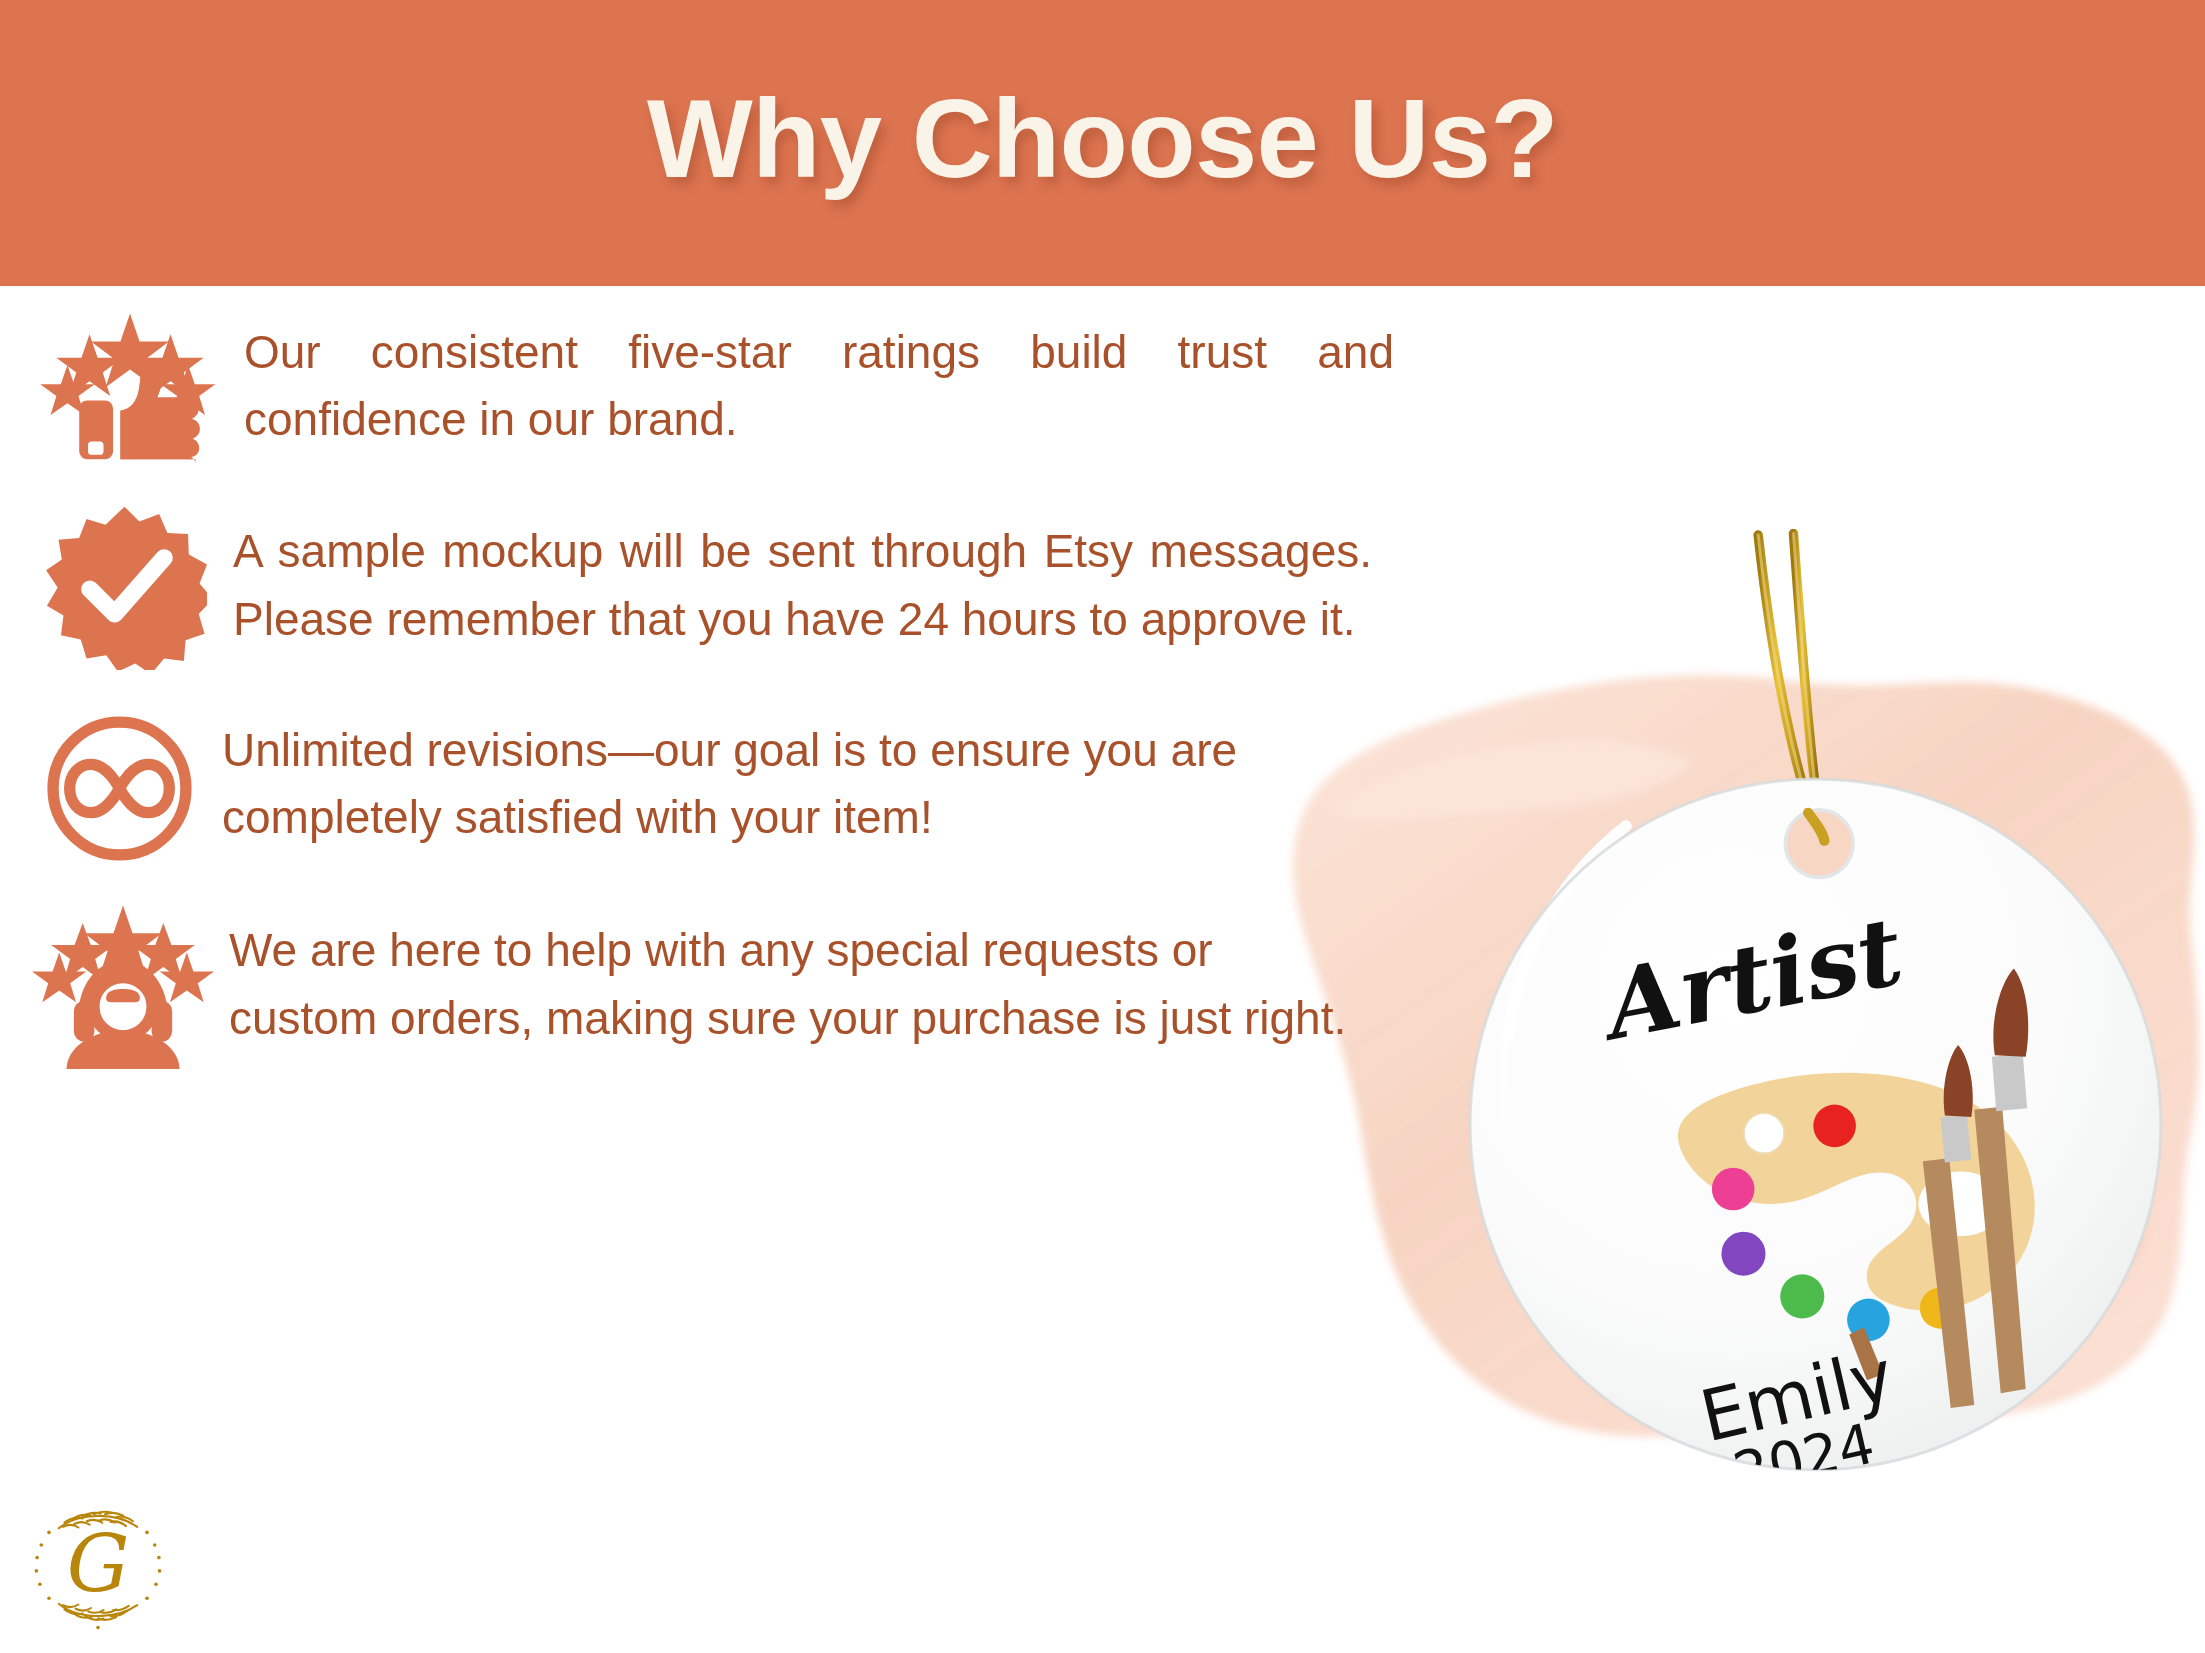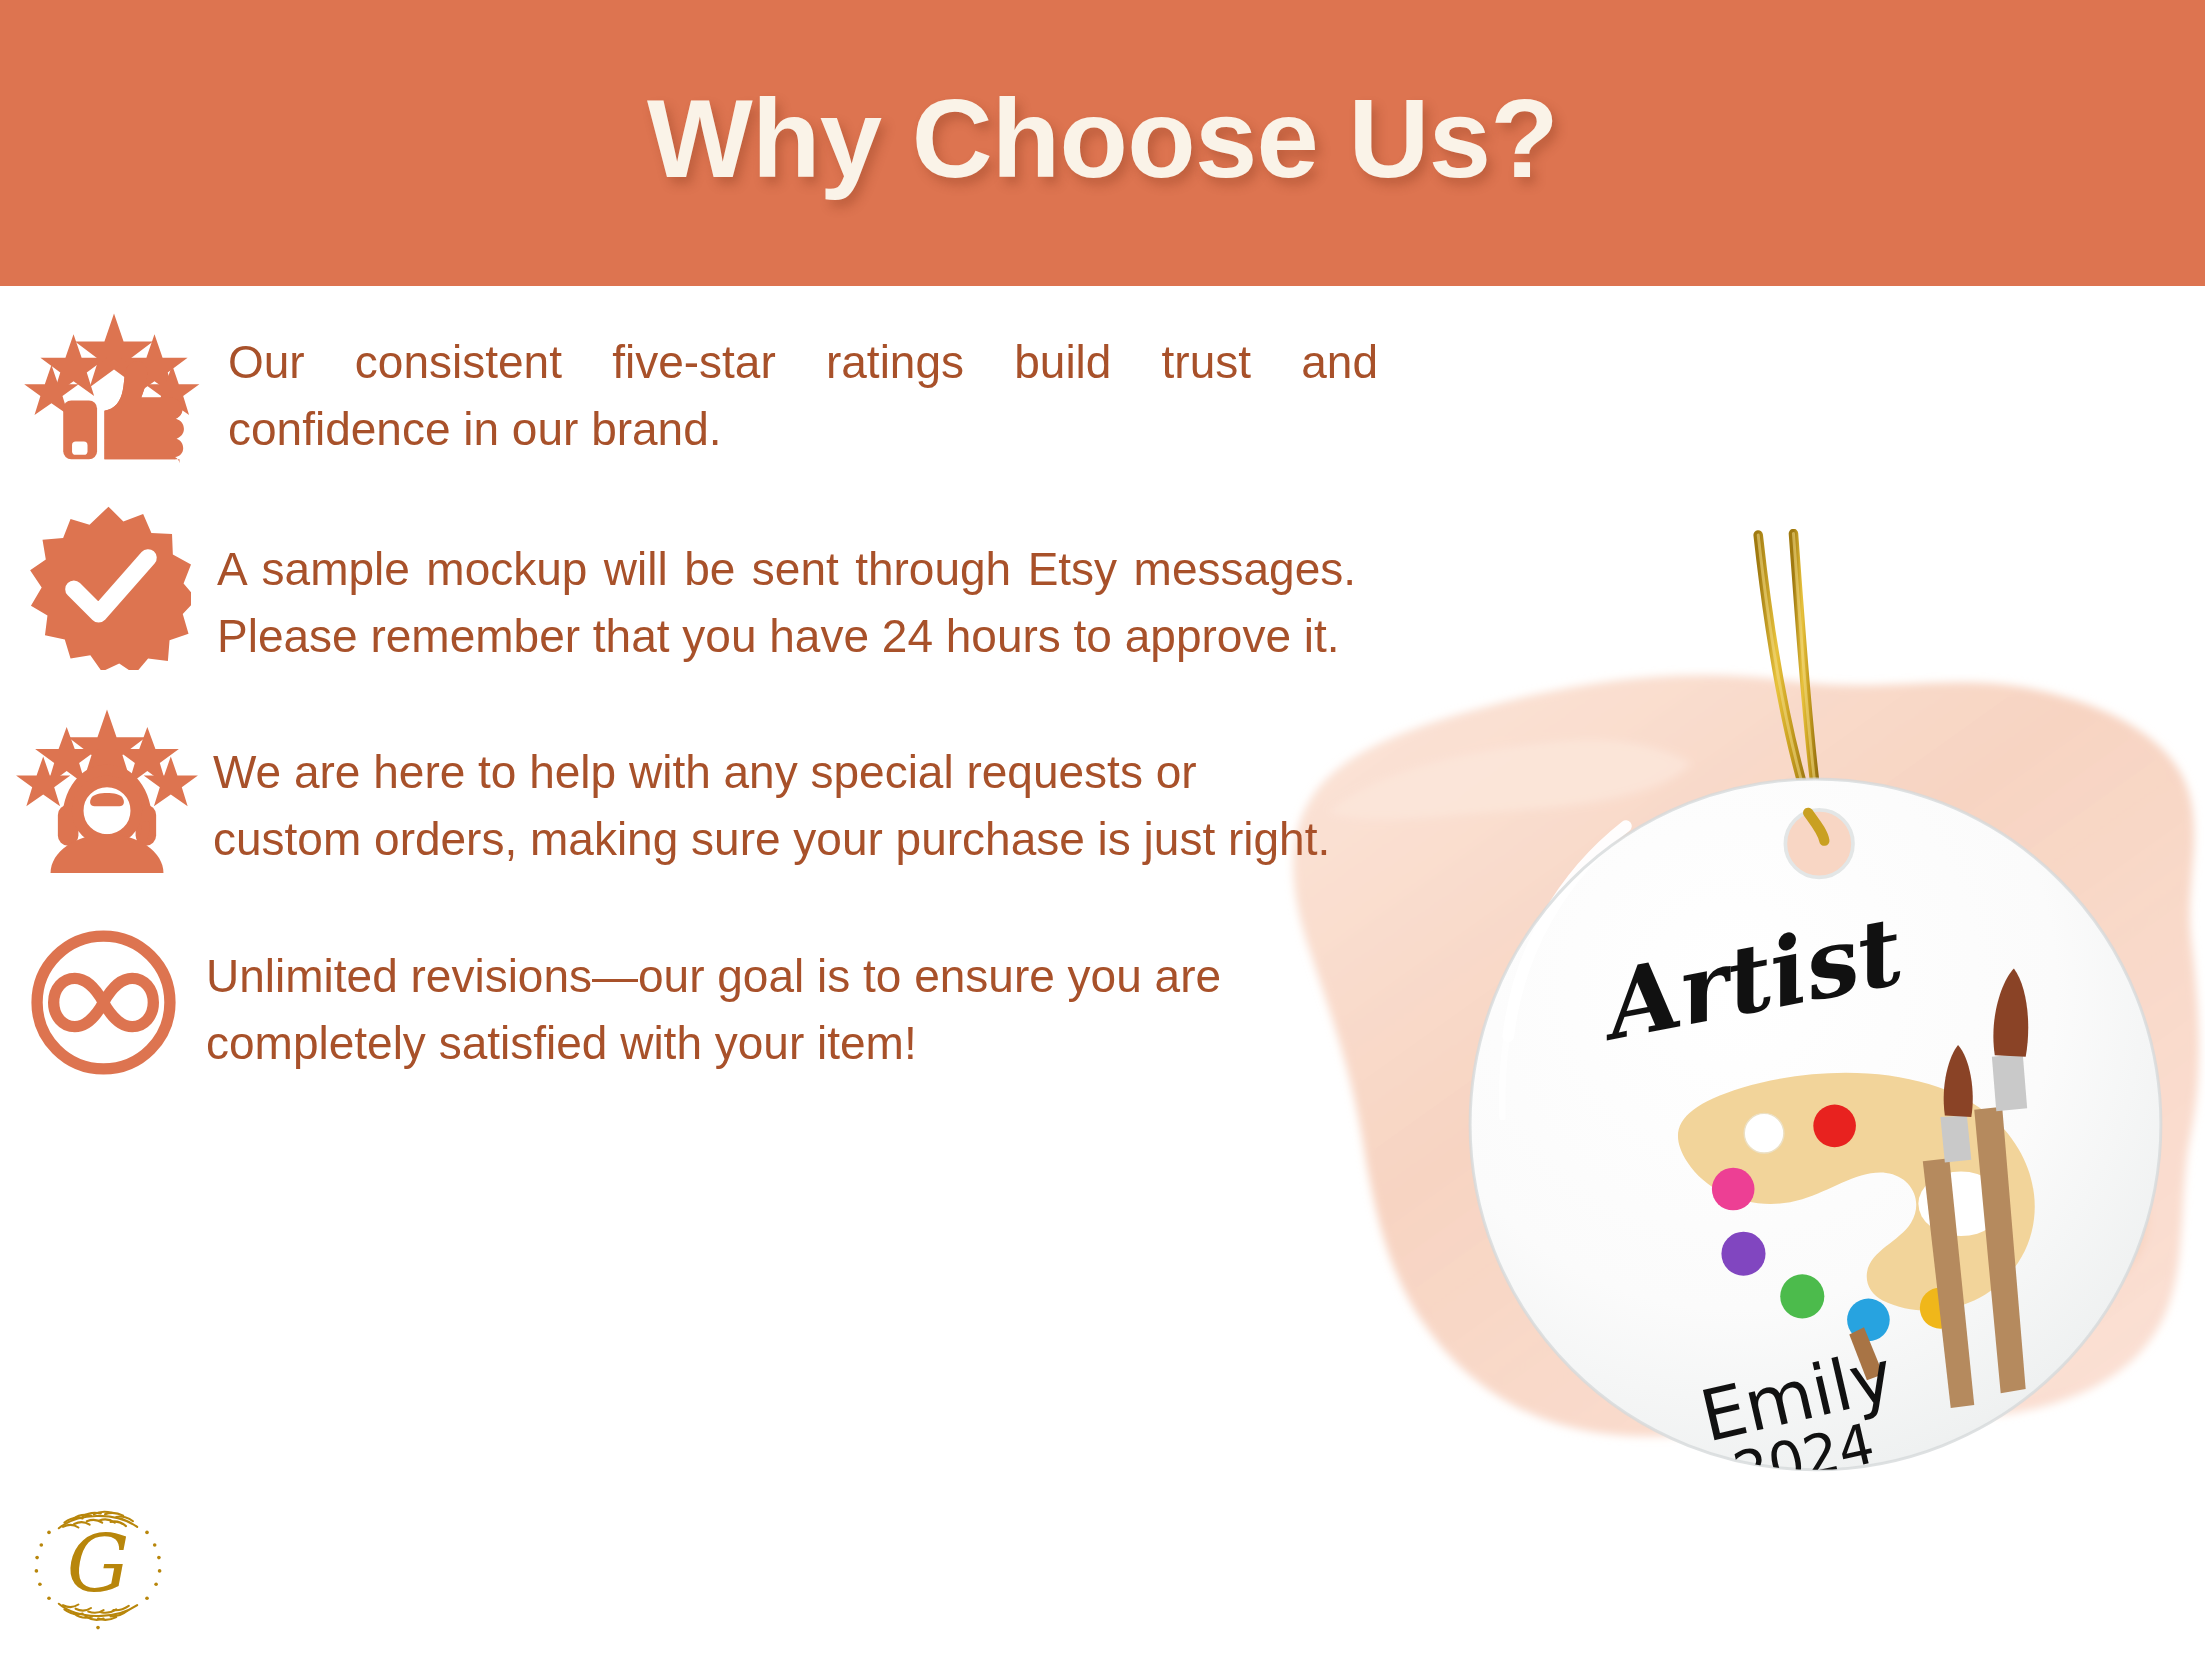--- a/index.html
+++ b/index.html
@@ -50,22 +50,23 @@
 
   
   #feature-list{
     position:absolute;
     left:0;top:309px;
     width:1470px;
     z-index:3;
   }
   .feature-row{
     display:flex;
-    align-items:flex-end;
+    align-items:center;
     margin-bottom:46px;
+    margin-left:16px;
   }
   .feature-icon{
     flex:0 0 221px;
     display:flex;
     align-items:flex-start;
     justify-content:center;
     padding-top:7.4px;
   }
   .feature-text{
     flex:1 1 auto;
@@ -292,67 +293,67 @@
         <polygon fill="#dd7450" points="
           100,2 118,20 142,11 152,34 177,35 178,60 200,72 191,95 207,114 190,132
           197,156 174,164 172,189 148,186 132,205 113,192 92,202 78,182 54,186
           47,163 23,158 26,134 6,122 19,100 5,79 24,66 20,42 45,40 54,17 77,24"></polygon>
         <path d="M 58 102 L 88 132 L 148 64" stroke="#ffffff" stroke-width="21" fill="none" stroke-linecap="round" stroke-linejoin="round"></path>
       </svg>
     </div>
     <p class="feature-text">A sample mockup will be sent through Etsy messages. Please remember that you have 24 hours to approve it.</p>
   </div>
 
-  <div class="feature-row" id="feature-row-3">
-    <div class="feature-icon">
-      <svg width="184" height="165" viewBox="0 0 250 225">
-        <g fill="#dd7450">
-
-          <polygon points="125,2 138,40 178,40 146,64 158,102 125,78 92,102 104,64 72,40 112,40"></polygon>
-          <polygon points="70,26 81,56 113,56 87,75 96,105 70,86 44,105 53,75 27,56 59,56"></polygon>
-          <polygon points="180,26 191,56 223,56 197,75 206,105 180,86 154,105 163,75 137,56 169,56"></polygon>
-          <polygon points="28,62 37,88 65,88 43,104 51,130 28,114 5,130 13,104 -9,88 19,88" transform="translate(10,4)"></polygon>
-          <polygon points="222,62 231,88 259,88 237,104 245,130 222,114 199,130 207,104 185,88 213,88" transform="translate(-10,4)"></polygon>
-
-          <path d="M 72 158 C 72 112, 96 86, 125 86 C 154 86, 178 112, 178 158" fill="none" stroke="#dd7450" stroke-width="17" stroke-linecap="round"></path>
-
-          <rect x="58" y="132" width="28" height="56" rx="14"></rect>
-          <rect x="164" y="132" width="28" height="56" rx="14"></rect>
-
-          <path d="M 178 160 C 178 186, 158 198, 140 198" fill="none" stroke="#dd7450" stroke-width="11" stroke-linecap="round"></path>
-          <rect x="118" y="190" width="22" height="18" rx="6"></rect>
-
-          <circle cx="125" cy="140" r="40" fill="none" stroke="#dd7450" stroke-width="16"></circle>
-          <path d="M 104 122 C 110 114, 140 114, 146 122 C 150 128, 148 134, 142 134 L 108 134 C 102 134, 100 128, 104 122 Z"></path>
-
-          <path d="M 48 225 C 48 196, 82 172, 125 172 C 168 172, 202 196, 202 225 Z"></path>
-        </g>
-      </svg>
-    </div>
-    <p class="feature-text">We are here to help with any special requests or custom orders, making sure your purchase is just right.</p>
-  </div>
-
   <div class="feature-row" id="feature-row-2">
     <div class="feature-icon">
       <svg width="151" height="151" viewBox="0 0 200 200">
         <circle cx="100" cy="100" r="88" fill="none" stroke="#dd7450" stroke-width="15"></circle>
         <path d="M 100 100
                  C 88 78, 74 68, 62 68
                  C 46 68, 34 82, 34 100
                  C 34 118, 46 132, 62 132
                  C 74 132, 88 122, 100 100
                  C 112 78, 126 68, 138 68
                  C 154 68, 166 82, 166 100
                  C 166 118, 154 132, 138 132
                  C 126 132, 112 122, 100 100 Z" fill="none" stroke="#dd7450" stroke-width="15" stroke-linecap="round"></path>
       </svg>
     </div>
     <p class="feature-text">Unlimited revisions—our goal is to ensure you are completely satisfied with your item!</p>
   </div>
 
+  <div class="feature-row" id="feature-row-3">
+    <div class="feature-icon">
+      <svg width="184" height="165" viewBox="0 0 250 225">
+        <g fill="#dd7450">
+
+          <polygon points="125,2 138,40 178,40 146,64 158,102 125,78 92,102 104,64 72,40 112,40"></polygon>
+          <polygon points="70,26 81,56 113,56 87,75 96,105 70,86 44,105 53,75 27,56 59,56"></polygon>
+          <polygon points="180,26 191,56 223,56 197,75 206,105 180,86 154,105 163,75 137,56 169,56"></polygon>
+          <polygon points="28,62 37,88 65,88 43,104 51,130 28,114 5,130 13,104 -9,88 19,88" transform="translate(10,4)"></polygon>
+          <polygon points="222,62 231,88 259,88 237,104 245,130 222,114 199,130 207,104 185,88 213,88" transform="translate(-10,4)"></polygon>
+
+          <path d="M 72 158 C 72 112, 96 86, 125 86 C 154 86, 178 112, 178 158" fill="none" stroke="#dd7450" stroke-width="17" stroke-linecap="round"></path>
+
+          <rect x="58" y="132" width="28" height="56" rx="14"></rect>
+          <rect x="164" y="132" width="28" height="56" rx="14"></rect>
+
+          <path d="M 178 160 C 178 186, 158 198, 140 198" fill="none" stroke="#dd7450" stroke-width="11" stroke-linecap="round"></path>
+          <rect x="118" y="190" width="22" height="18" rx="6"></rect>
+
+          <circle cx="125" cy="140" r="40" fill="none" stroke="#dd7450" stroke-width="16"></circle>
+          <path d="M 104 122 C 110 114, 140 114, 146 122 C 150 128, 148 134, 142 134 L 108 134 C 102 134, 100 128, 104 122 Z"></path>
+
+          <path d="M 48 225 C 48 196, 82 172, 125 172 C 168 172, 202 196, 202 225 Z"></path>
+        </g>
+      </svg>
+    </div>
+    <p class="feature-text">We are here to help with any special requests or custom orders, making sure your purchase is just right.</p>
+  </div>
+
 </div>
 
 <svg id="brand-logo" viewBox="0 0 200 200" xmlns="http://www.w3.org/2000/svg">
   <g fill="none" stroke="#b8860b" stroke-width="3" stroke-linecap="round">
 
     <path d="M 44 46 C 70 24, 124 22, 156 44"></path>
     <path d="M 52 38 C 60 32, 70 30, 78 32"></path>
     <path d="M 64 33 C 72 27, 82 26, 90 28"></path>
     <path d="M 78 29 C 86 24, 96 23, 104 25"></path>
     <path d="M 94 26 C 102 22, 112 22, 120 24"></path>

